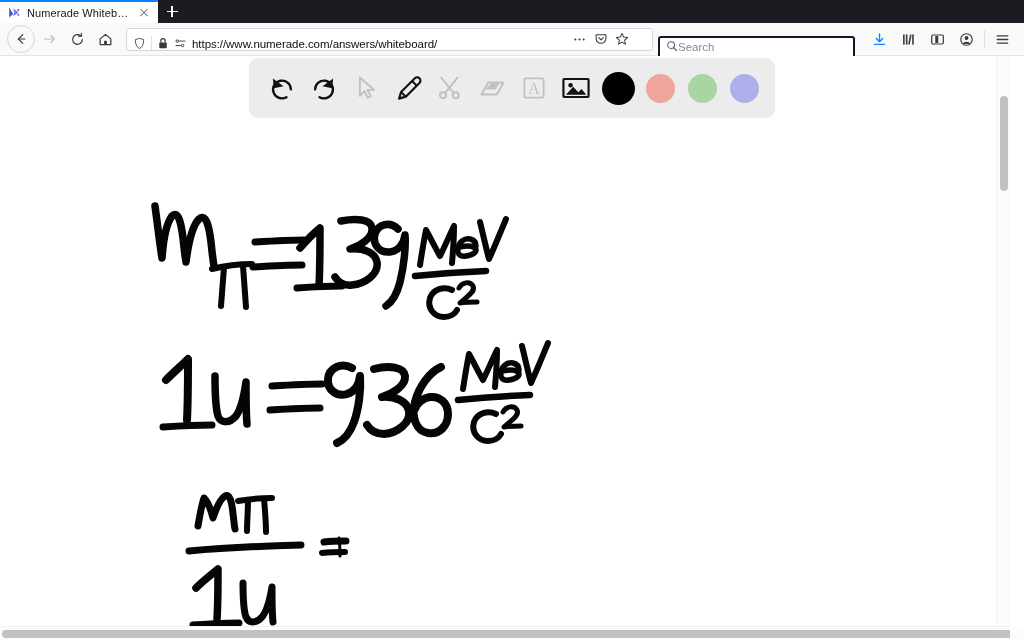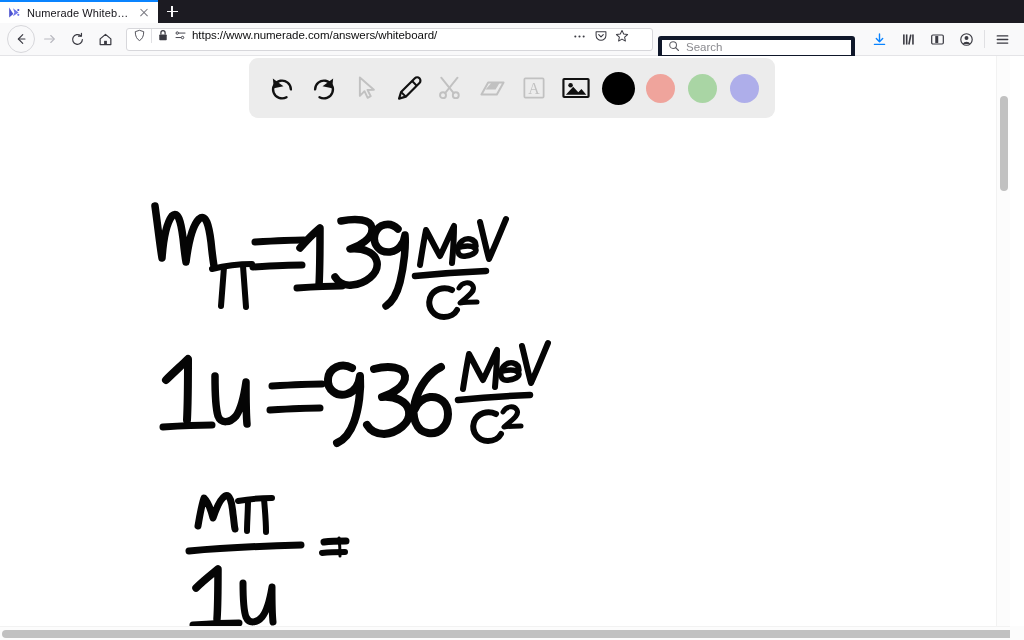--- a/index.html
+++ b/index.html
@@ -96,21 +96,21 @@
   }
   .navbtn svg { display: block; }
 
   .urlbar {
     flex: 1 1 auto;
     height: 23px;
     background: #ffffff;
     border: 1px solid #d7d7db;
     border-radius: 3px;
     display: flex;
-    align-items: flex-start;
+    align-items: flex-end;
     margin: 0 5px 0 7px;
     padding: 0 20px 0 6px;
     gap: 5px;
     min-width: 0;
   }
   .url-icon { flex: 0 0 auto; display:flex; align-items:center; }
   .url-divider { width:1px; height:14px; background:#e0e0e3; flex:0 0 1px; }
   .url-text {
     flex: 1 1 auto;
     font-size: 11.5px;
@@ -118,25 +118,24 @@
     white-space: nowrap;
     overflow: hidden;
     letter-spacing: -0.05px;
   }
   .url-actions { display:flex; align-items:center; gap:7px; flex:0 0 auto; padding-right:3px; }
 
   .searchbar {
     width: 197px;
     height: 23px;
     background: #ffffff;
-    border: 4px solid #0f172a;
+    border: 2px solid #0f172a;
     border-radius: 3px;
     display: flex;
     align-items: center;
-    gap: 6px;
     padding: 0 6px;
     flex: 0 0 197px;
     margin-top: 16px;
   }
   .search-text {
     font-size: 11.5px;
     color: #8a8a8f;
   }
   .toolbar-right {
     display: flex;

